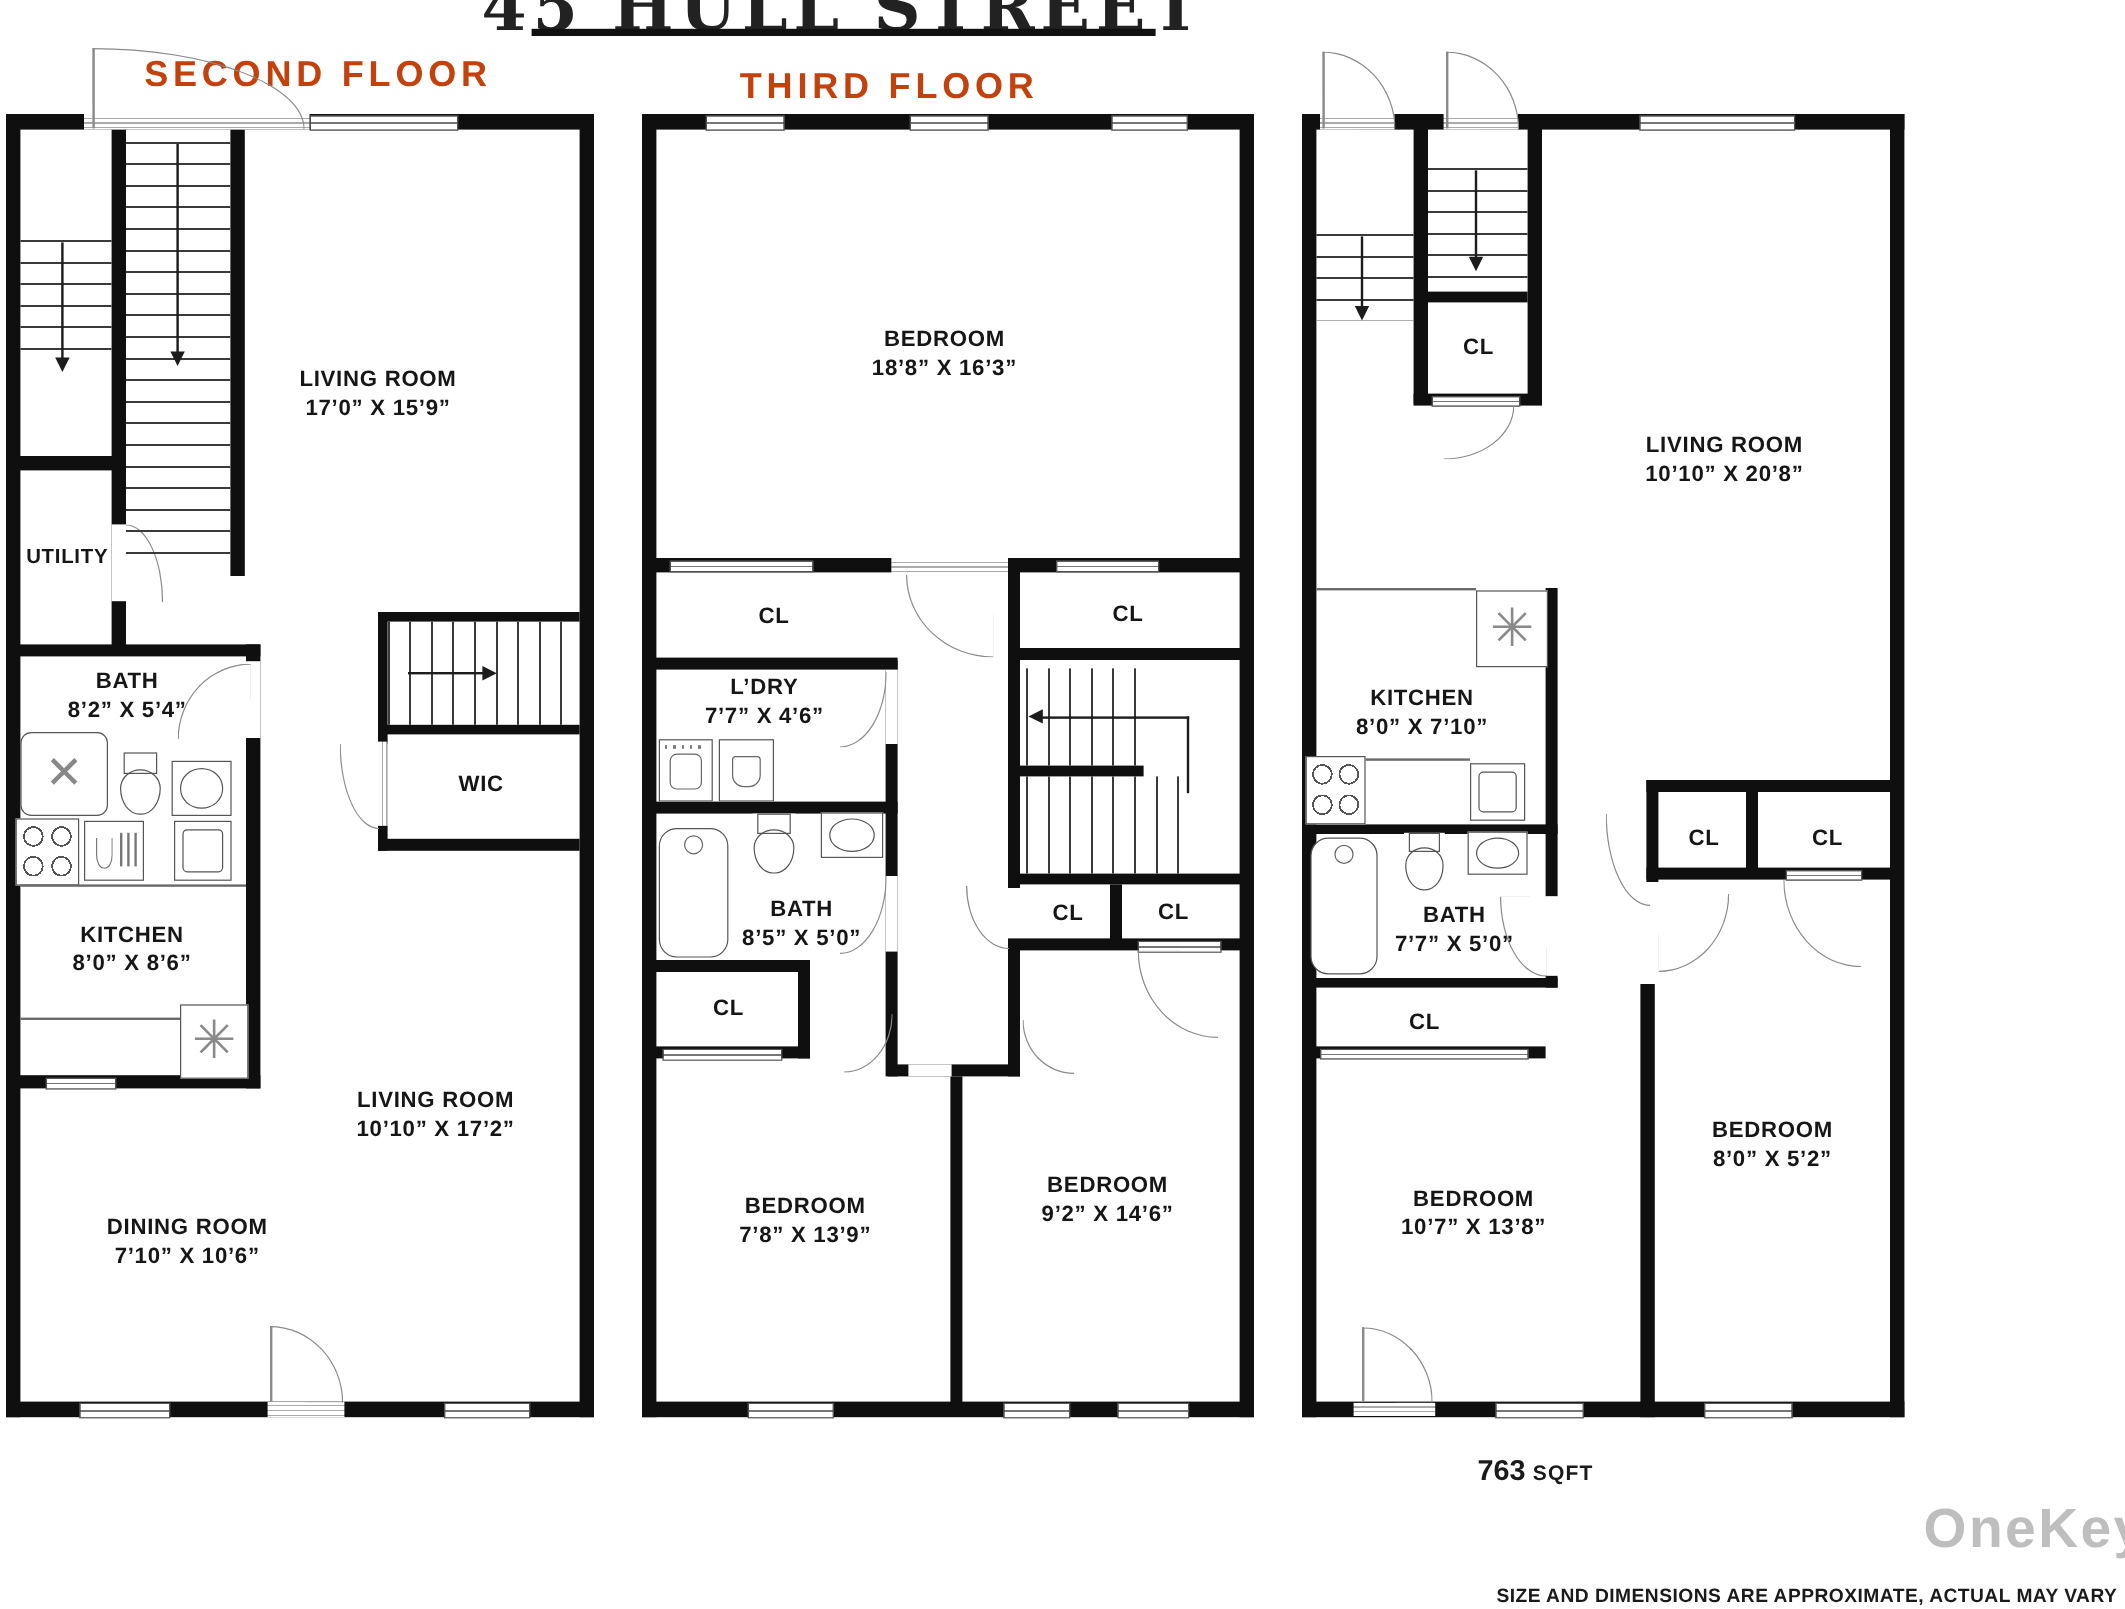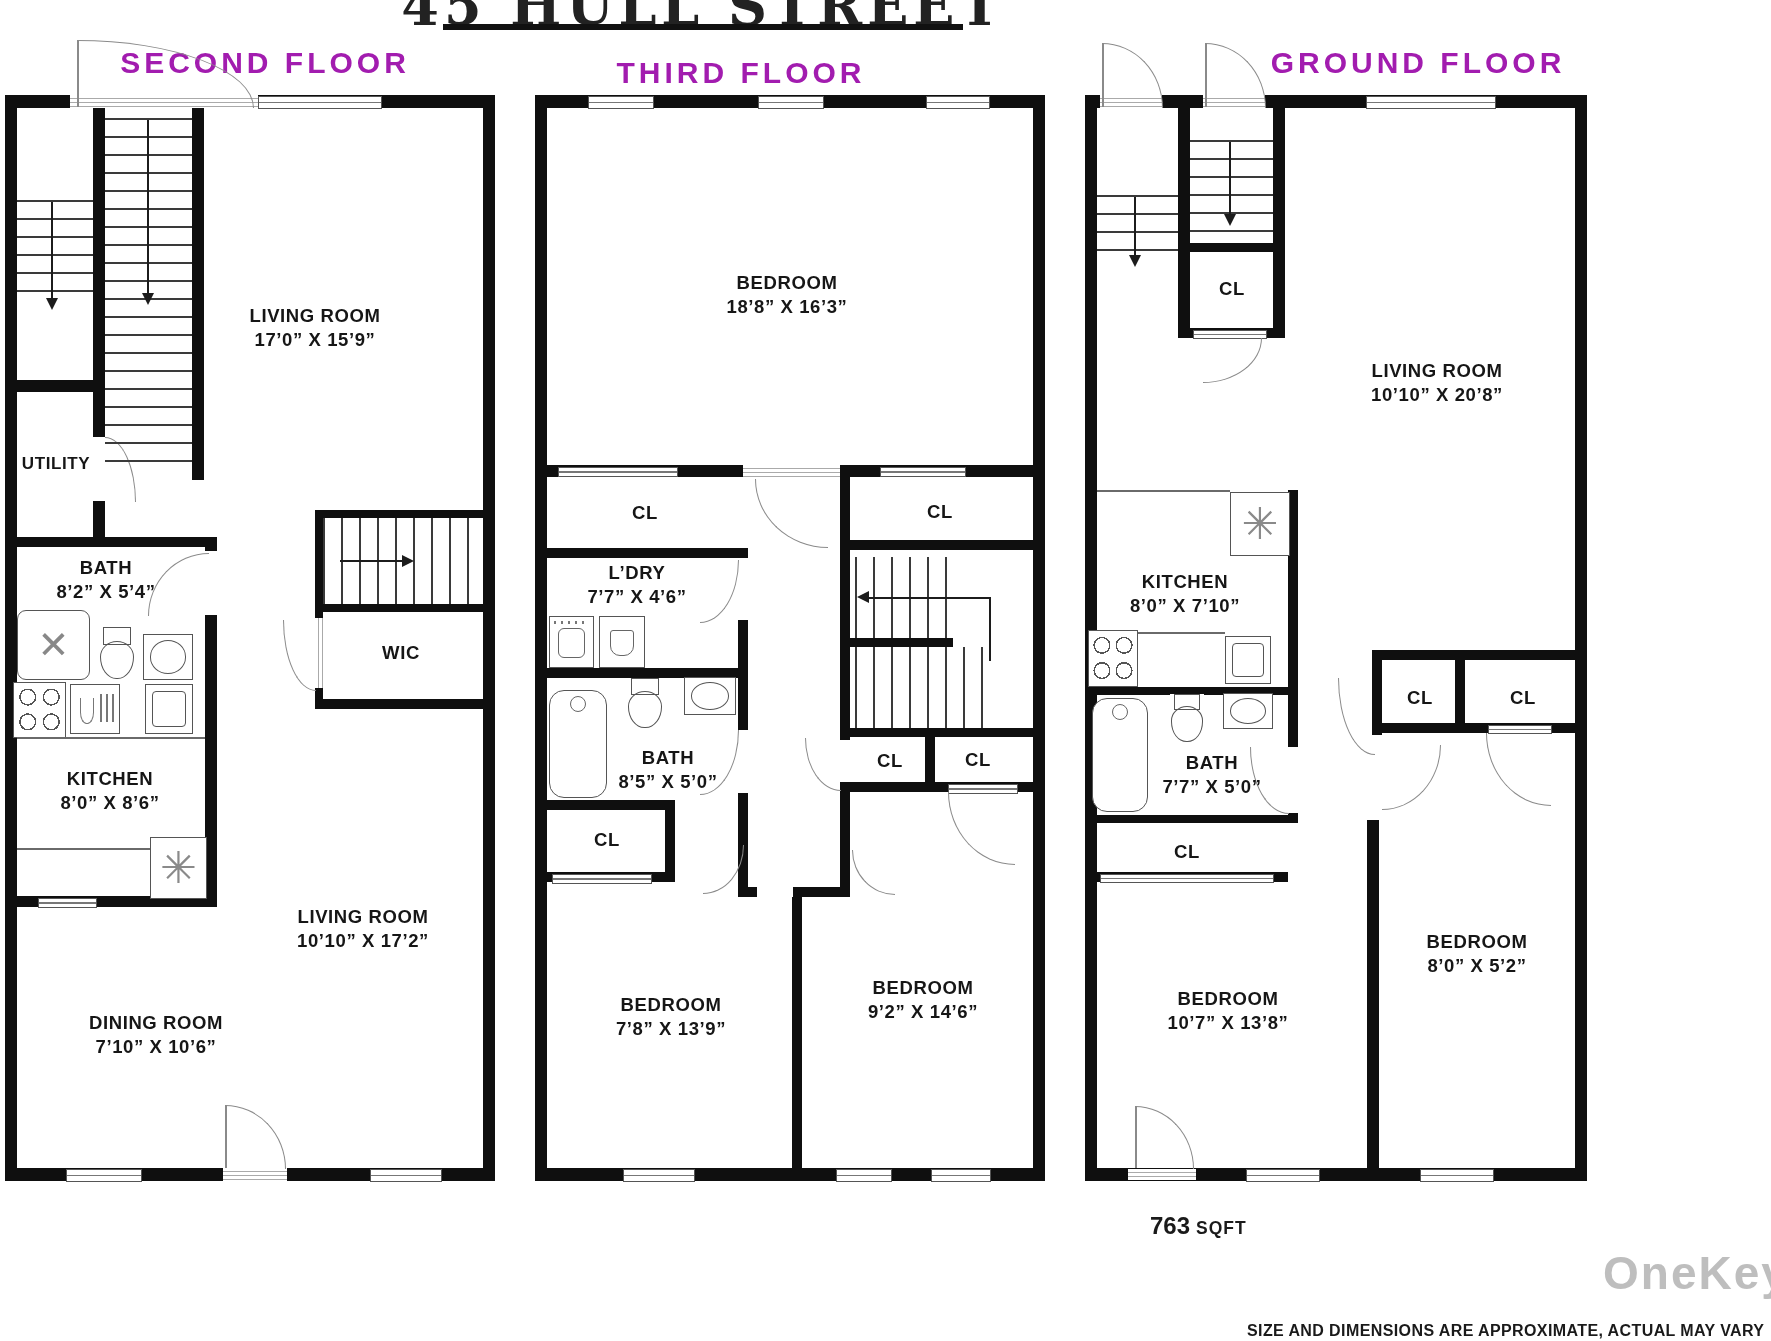--- a/index.html
+++ b/index.html
@@ -44,46 +44,45 @@
     radial-gradient(circle at 73% 72%,rgba(0,0,0,0) 0 7px,#555 7px 8.5px,rgba(0,0,0,0) 8.5px)}
   .washer::after{content:"";position:absolute;inset:22% 18% 18% 18%;border:1.5px solid #666;border-radius:6px}
   .washer::before{content:"";position:absolute;left:10%;right:10%;top:8%;height:3px;background:repeating-linear-gradient(to right,#777 0 2px,#fff 2px 7px)}
   .dryer::after{content:"";position:absolute;inset:25% 22% 22% 22%;border:1.5px solid #666;border-radius:3px 3px 10px 10px}
   .fan{display:flex;align-items:center;justify-content:center;color:#8a8a8a;font-size:44px;line-height:1}
   .cabinet::after{content:"";position:absolute;left:18%;bottom:18%;width:26%;height:52%;border:1.5px solid #777;border-radius:0 0 45% 45%;border-top:0}
   .cabinet::before{content:"";position:absolute;right:22%;top:18%;width:2px;height:60%;background:#777;box-shadow:6px 0 0 #777,-6px 0 0 #777}
   
   .rl{position:absolute;transform:translate(-50%,-50%);text-align:center;white-space:nowrap;font-weight:700;font-size:18.5px;line-height:1.32;letter-spacing:.6px;color:#161616}
   .rl .d{display:block}
-  .ft{position:absolute;transform:translateX(-50%);font-weight:700;font-size:30px;letter-spacing:4px;color:#a21caf;white-space:nowrap}
+  .ft{position:absolute;transform:translateX(-50%);font-weight:700;font-size:30px;letter-spacing:4px;color:#c2410c;white-space:nowrap}
   .mt{position:absolute;left:703px;top:-26px;transform:translateX(-50%);font-family:"DejaVu Serif",serif;font-weight:700;font-size:54px;letter-spacing:5px;color:#222;white-space:nowrap}
   .mtu{position:absolute;left:443px;top:24px;width:520px;height:6px;background:#111}
   
   .sum{position:absolute;left:1150px;top:1212px;width:620px}
   .srow{display:flex;align-items:baseline;height:29px}
   .srl{flex:1;text-align:right;padding-right:26px;font-weight:700;font-size:24px;letter-spacing:1.5px;color:#1a1a1a;white-space:nowrap}
-  .svb{width:178px;white-space:nowrap}
+  .svb{width:178px;text-align:right;white-space:nowrap}
   .srv{font-weight:700;font-size:24px;color:#1a1a1a}
   .sru{font-weight:700;font-size:17.5px;letter-spacing:1px;color:#1a1a1a;margin-left:6px}
   .disc{position:absolute;left:1247px;top:1322px;font-weight:700;font-size:16px;letter-spacing:.4px;color:#1a1a1a;white-space:nowrap}
   .wm{position:absolute;left:1603px;top:1246px;font-weight:700;font-size:46px;letter-spacing:2px;color:rgba(125,125,125,.5);white-space:nowrap}
 </style>
 </head>
 <body>
 
 <div id="canvas">
 
   <div class="wm">OneKey MLS</div>
 
   <div class="mt">45 HULL STREET</div>
   <div class="mtu"></div>
 
   <div class="ft" style="left:265px;top:46px">SECOND FLOOR</div>
   <div class="ft" style="left:741px;top:56px">THIRD FLOOR</div>
-  <div class="ft" style="left:1418px;top:46px">GROUND FLOOR</div>
 
   <div>
     <div class="w" style="left:5px;top:95px;width:490px;height:13px"></div>
     <div class="w" style="left:5px;top:1168px;width:490px;height:13px"></div>
     <div class="w" style="left:5px;top:95px;width:12px;height:1086px"></div>
     <div class="w" style="left:483px;top:95px;width:12px;height:1086px"></div>
     <div class="w" style="left:93px;top:105px;width:12px;height:440px"></div>
     <div class="w" style="left:192px;top:105px;width:12px;height:375px"></div>
     <div class="w" style="left:5px;top:380px;width:100px;height:12px"></div>
     <div class="w" style="left:5px;top:537px;width:212px;height:10px"></div>

